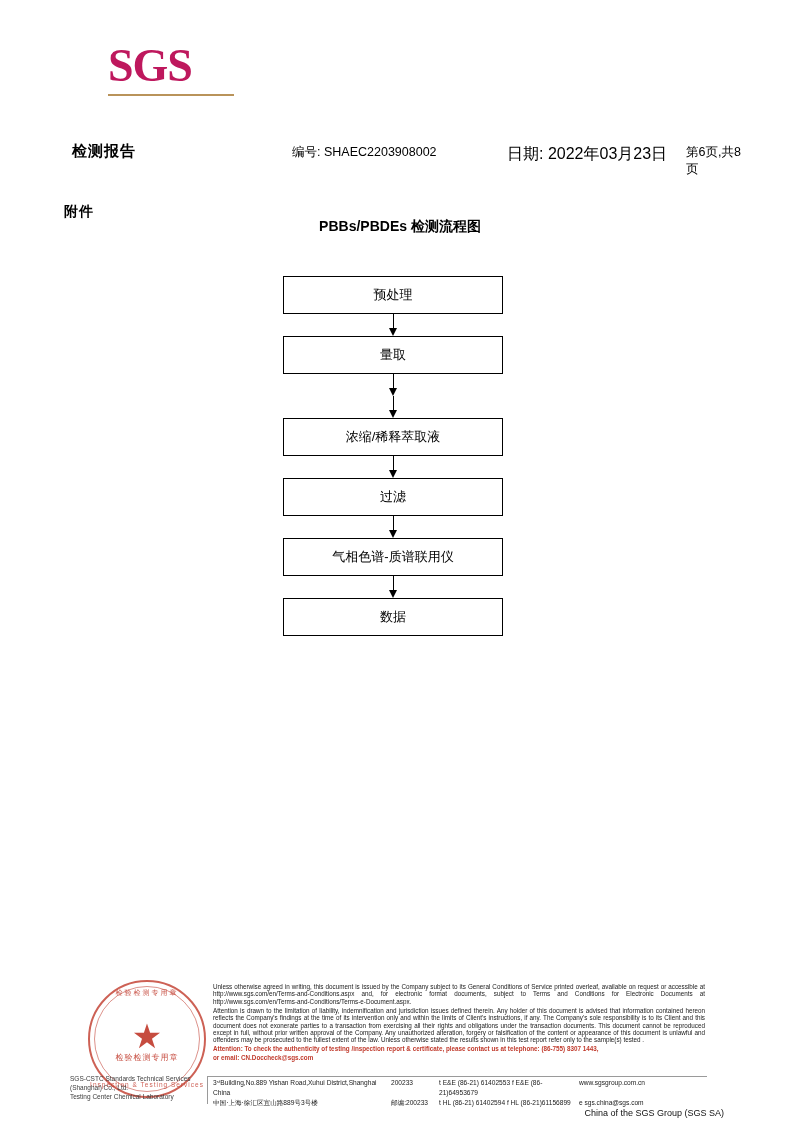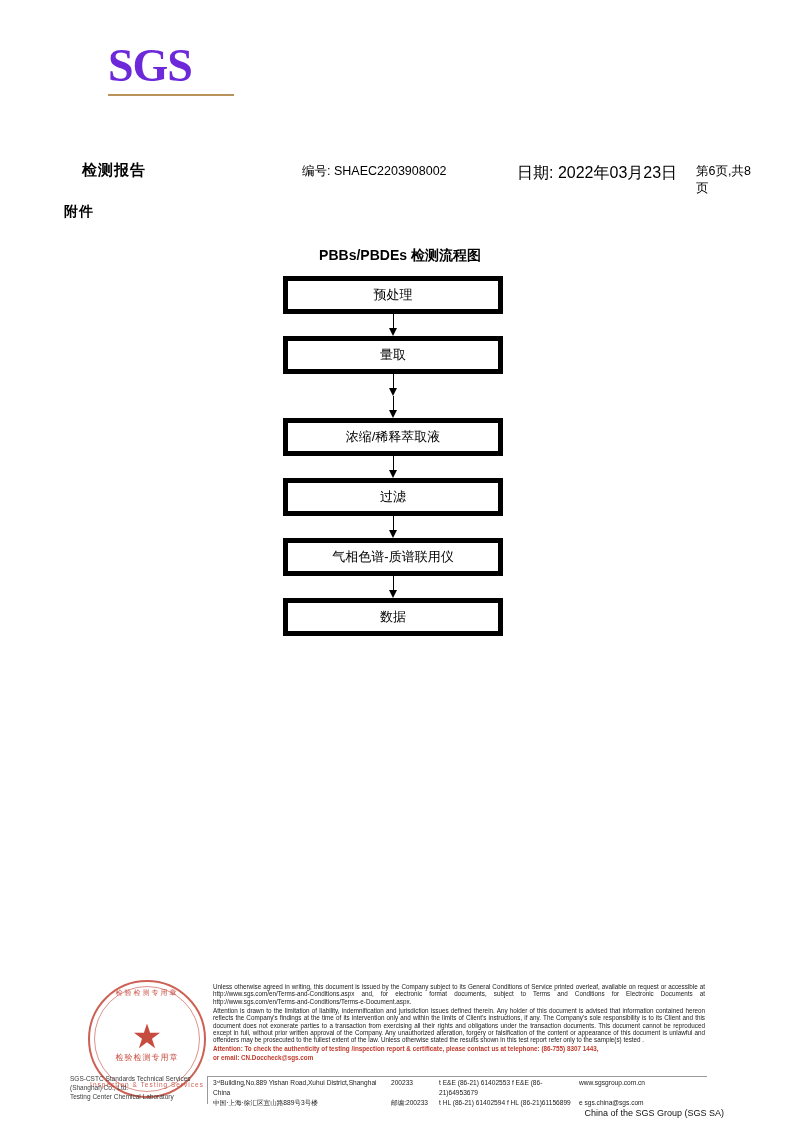--- a/index.html
+++ b/index.html
@@ -26,36 +26,35 @@
     position: absolute;
     left: 108px;
     top: 42px;
     width: 130px;
   }
   .logo-text {
     font-family: "Liberation Serif", serif;
     font-weight: bold;
     font-size: 46px;
     letter-spacing: -1px;
-    color: #6d28d9;
+    color: #be185d;
     line-height: 48px;
   }
   .logo-rule {
     margin-top: 4px;
     border-top: 2px solid #b9935a;
     width: 126px;
   }
 
   .header-row {
     position: absolute;
-    left: 82px;
+    left: 72px;
     top: 142px;
     width: 680px;
     height: 22px;
-    margin-top: 19px;
   }
   .doc-title {
     position: absolute;
     left: 0;
     top: 0;
     font-size: 15px;
     font-weight: bold;
     letter-spacing: 1px;
   }
   .doc-no {
@@ -88,33 +87,32 @@
 
   
   .flow-title {
     position: absolute;
     left: 0;
     top: 218px;
     width: 800px;
     text-align: center;
     font-size: 14px;
     font-weight: bold;
-    margin-top: 29px;
   }
   .flow {
     position: absolute;
     left: 283px;
     top: 276px;
     width: 220px;
   }
   .flow-box {
     box-sizing: border-box;
     width: 220px;
     height: 38px;
-    border: 5px solid #000000;
+    border: 1px solid #000000;
     display: flex;
     align-items: center;
     justify-content: center;
     font-size: 13px;
     background: #fff;
   }
   .flow-arrow {
     height: 22px;
     position: relative;
   }

